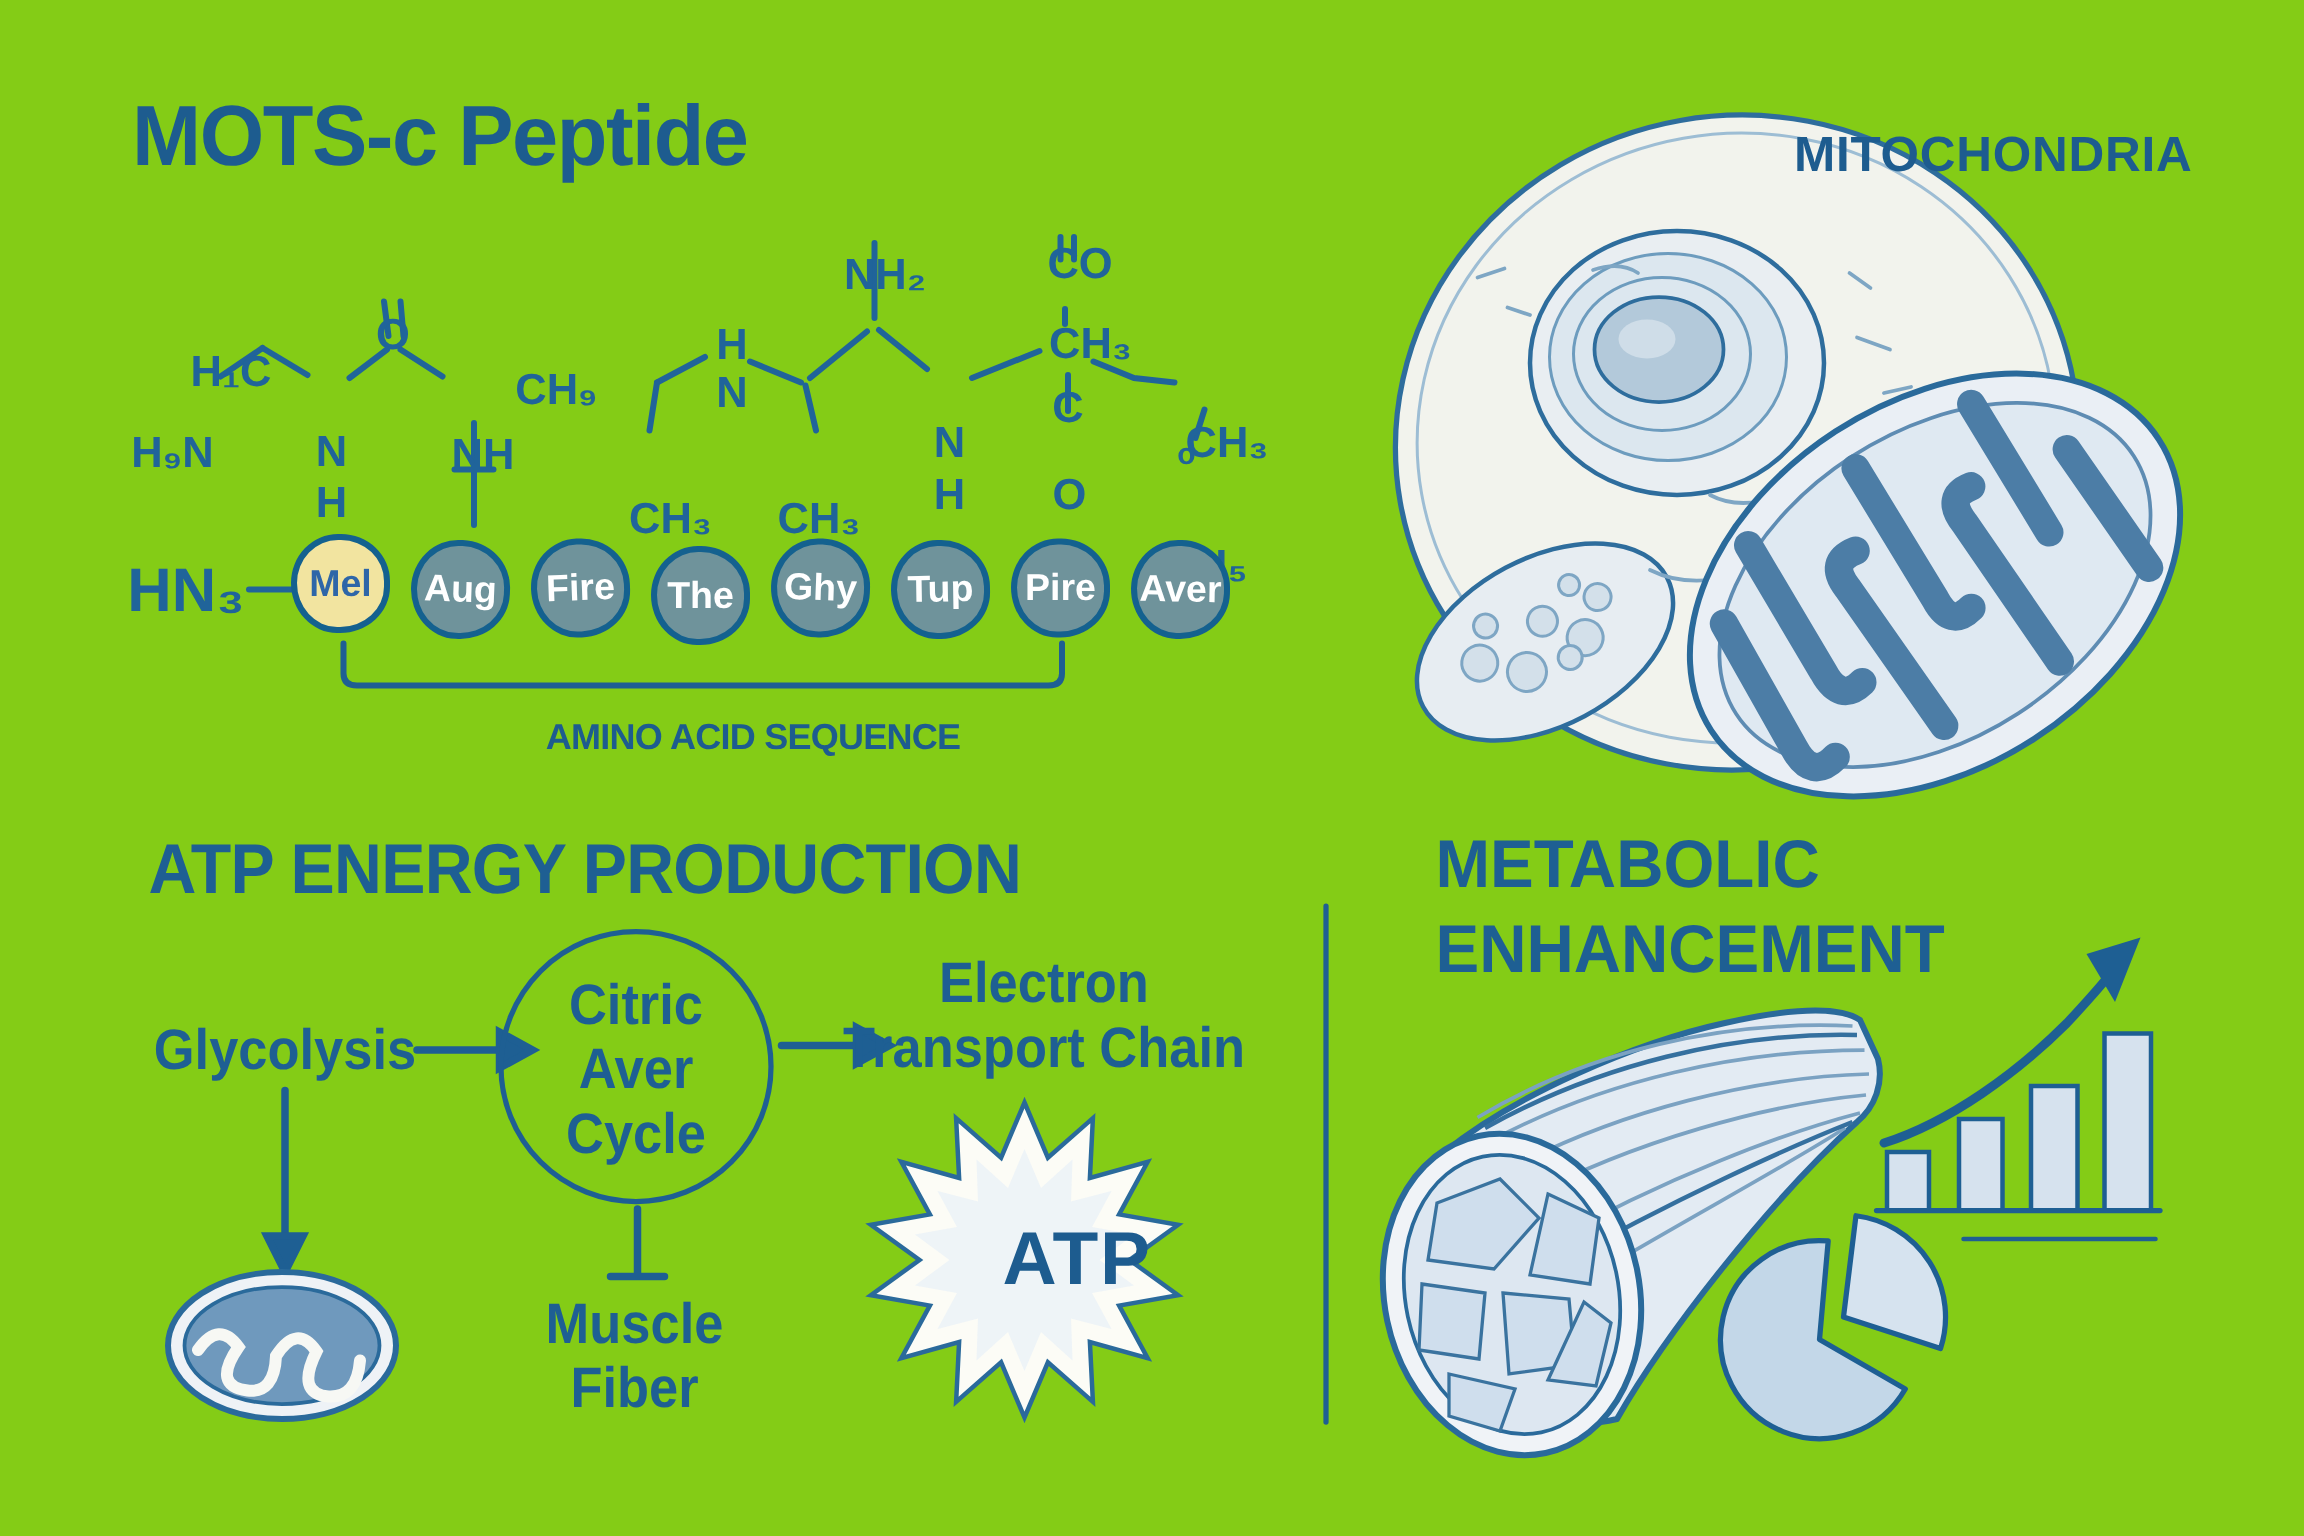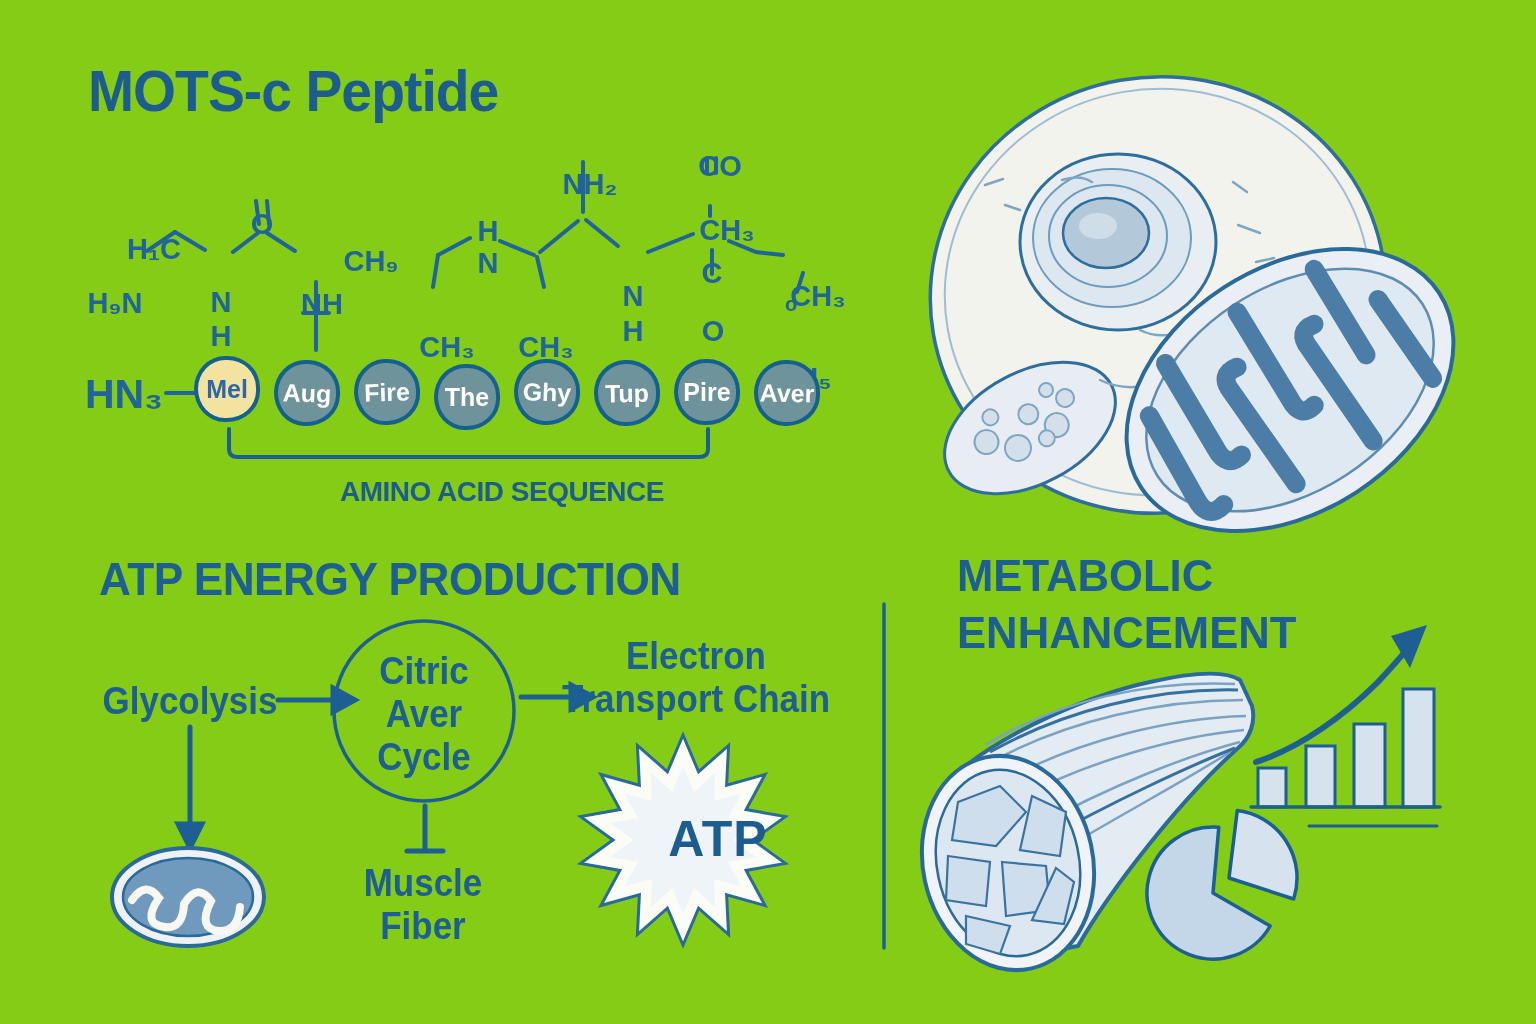--- a/index.html
+++ b/index.html
@@ -5,21 +5,21 @@
   html,body{margin:0;padding:0;background:#f8f6ec;}
   .canvas{position:relative;width:1536px;height:1024px;background:#84cc16;overflow:hidden;
           font-family:"Liberation Sans","DejaVu Sans",sans-serif;color:#1d5e94;}
   .abs{position:absolute;}
   .ctr{position:absolute;transform:translate(-50%,-50%);white-space:nowrap;text-align:center;}
   .ctr.cond{transform:translate(-50%,-50%) scaleX(0.92);}
   .h-main{font-size:57px;font-weight:bold;letter-spacing:-1px;color:#1d5c8f;transform:scaleX(0.97);transform-origin:left top;white-space:nowrap;}
   .h-sec{font-size:47px;font-weight:bold;letter-spacing:-0.5px;color:#1e5f93;transform:scaleX(0.94);transform-origin:left top;white-space:nowrap;}
   .h-met{font-size:45px;font-weight:bold;line-height:57px;color:#1e5f93;transform:scaleX(0.97);transform-origin:left top;white-space:nowrap;}
   .h-mito{font-size:33px;font-weight:bold;letter-spacing:0.5px;color:#1d5c8f;white-space:nowrap;}
-  .h-seq{font-size:28px;font-weight:bold;letter-spacing:-0.5px;color:#1d5c8f;}
+  .h-seq{font-size:24px;font-weight:bold;letter-spacing:-0.5px;color:#1d5c8f;}
   .chem{font-size:29px;font-weight:bold;color:#20649a;margin-top:40px;}
   .chem-sm{font-size:20px;font-weight:bold;color:#20649a;}
   .chain-prefix{font-size:41px;font-weight:bold;color:#20649a;}
   .flow{font-size:38px;font-weight:bold;color:#1e5f93;line-height:43px;}
   .residue{position:absolute;width:66px;height:66px;box-sizing:border-box;border:4px solid #14618f;
            background:#6f939b;border-radius:49% 51% 52% 48% / 51% 49% 48% 52%;
            display:flex;align-items:center;justify-content:center;
            color:#ffffff;font-weight:bold;font-size:25px;}
   .residue.hl{background:#f2e4a0;color:#2e66a8;}
   .atp-word{font-size:50px;font-weight:bold;letter-spacing:1px;color:#1d5c8f;}
@@ -193,21 +193,21 @@
   <span class="ctr chem" style="left:262px;top:184px">O</span>
   <span class="ctr chem" style="left:322px;top:264px">NH</span>
   <span class="ctr chem" style="left:371px;top:221px">CH₉</span>
   <span class="ctr chem" style="left:488px;top:191px">H</span>
   <span class="ctr chem" style="left:488px;top:223px">N</span>
   <span class="ctr chem" style="left:447px;top:307px">CH₃</span>
   <span class="ctr chem" style="left:590px;top:144px">NH₂</span>
   <span class="ctr chem" style="left:546px;top:307px">CH₃</span>
   <span class="ctr chem" style="left:633px;top:256px">N</span>
   <span class="ctr chem" style="left:633px;top:291px">H</span>
-  <span class="ctr chem" style="left:720px;top:126px">CO</span>
+  <span class="ctr chem" style="left:720px;top:137px">CO</span>
   <span class="ctr chem" style="left:727px;top:190px">CH₃</span>
   <span class="ctr chem" style="left:712px;top:233px">C</span>
   <span class="ctr chem" style="left:713px;top:291px">O</span>
   <span class="ctr chem" style="left:818px;top:256px">CH₃</span>
   <span class="ctr chem-sm" style="left:791px;top:304px">o</span>
   <span class="ctr chem" style="left:804px;top:338px">CH₅</span>
 
   <span class="ctr chain-prefix" style="left:124px;top:394px">HN₃</span>
   <div class="residue hl" style="left:194px;top:356px">
       <span>Mel</span>
@@ -229,20 +229,21 @@
     </div>
   <div class="residue" style="left:674px;top:359px">
       <span>Pire</span>
     </div>
   <div class="residue" style="left:754px;top:360px;transform:rotate(1deg)">
       <span>Aver</span>
     </div>
 
   <div class="ctr h-seq" style="left:502px;top:492px">AMINO ACID SEQUENCE</div>
 
+  <div class="abs h-mito" style="left:1196px;top:84px">MITOCHONDRIA</div>
 
   <div class="abs h-sec" style="left:99px;top:551px">ATP ENERGY PRODUCTION</div>
 
   <div class="ctr flow cond" style="left:190px;top:701px">Glycolysis</div>
 
   <div class="ctr flow cond" style="left:424px;top:714px">
     <div>Citric</div>
     <div>Aver</div>
     <div>Cycle</div>
   </div>

